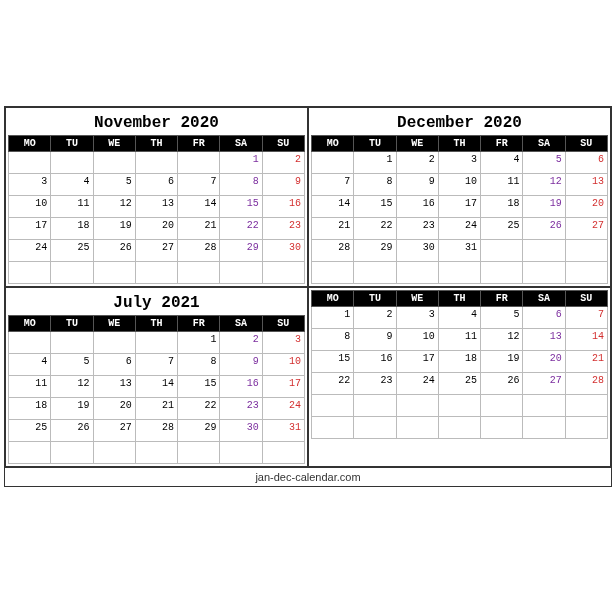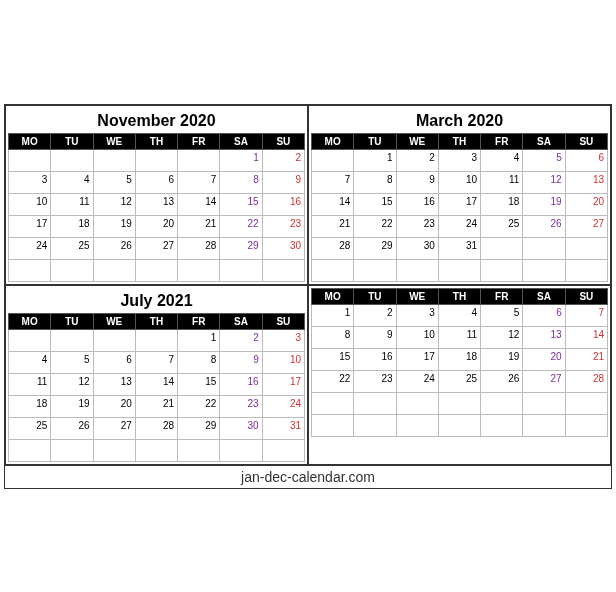--- a/index.html
+++ b/index.html
@@ -12,20 +12,21 @@
       flex-direction: column;
       align-items: center;
       justify-content: center;
     }
     .outer-container {
       width: 608px;
       border: 1px solid #333;
       display: grid;
       grid-template-columns: 1fr 1fr;
       grid-template-rows: 1fr 1fr;
+      font-family: Liberation Mono, monospace;
     }
     .calendar-block {
       border: 1px solid #333;
       padding: 2px;
     }
     .cal-title {
       text-align: center;
       font-size: 16px;
       font-weight: bold;
       color: #000;
@@ -56,21 +57,21 @@
     }
     .cal-grid td.sat {
       color: #7b2d9e;
     }
     .cal-grid td.sun {
       color: #d32f2f;
     }
     .footer {
       width: 608px;
       text-align: center;
-      font-size: 14px;
+      font-size: 11px;
       color: #333;
       padding: 3px 0;
       border: 1px solid #333;
       border-top: none;
     }
   </style>
 </head>
 <body>
 
 <div class="outer-container">
@@ -140,21 +141,21 @@
             <td></td>
             <td></td>
             <td></td>
             <td class="sat"></td>
             <td class="sun"></td>
           </tr>
         </tbody>
       </table>
     </div>
     <div class="calendar-block">
-      <div class="cal-title">March 2020</div>
+      <div class="cal-title">December 2020</div>
       <table class="cal-grid">
         <thead>
           <tr>
             <th>MO</th>
             <th>TU</th>
             <th>WE</th>
             <th>TH</th>
             <th>FR</th>
             <th>SA</th>
             <th>SU</th>

